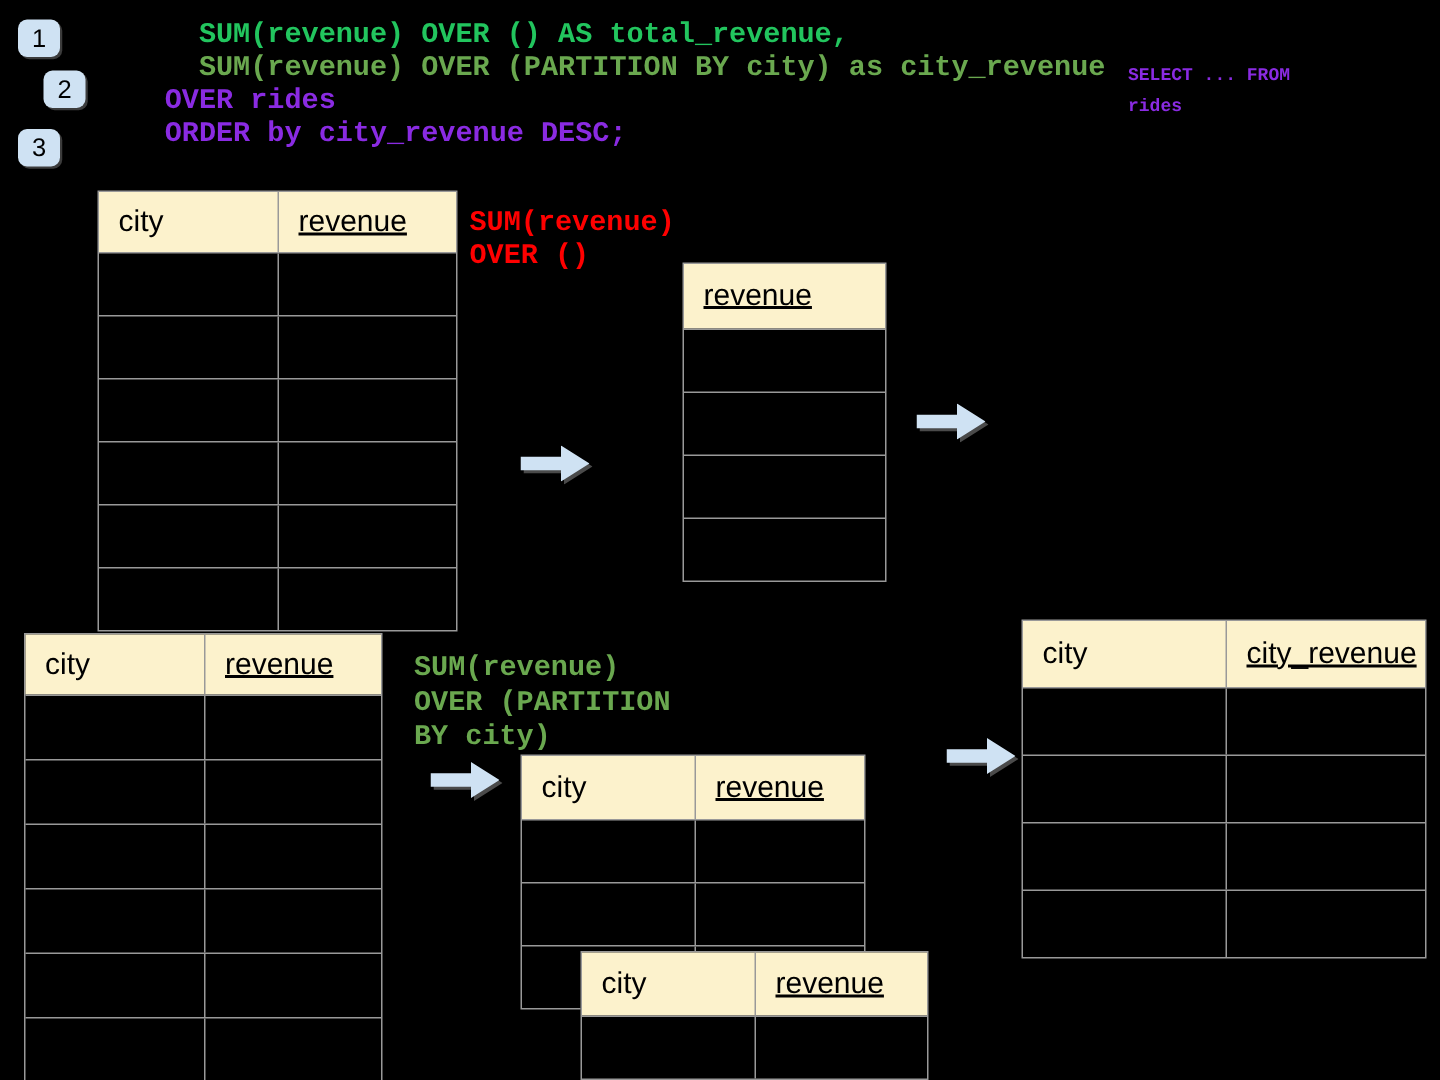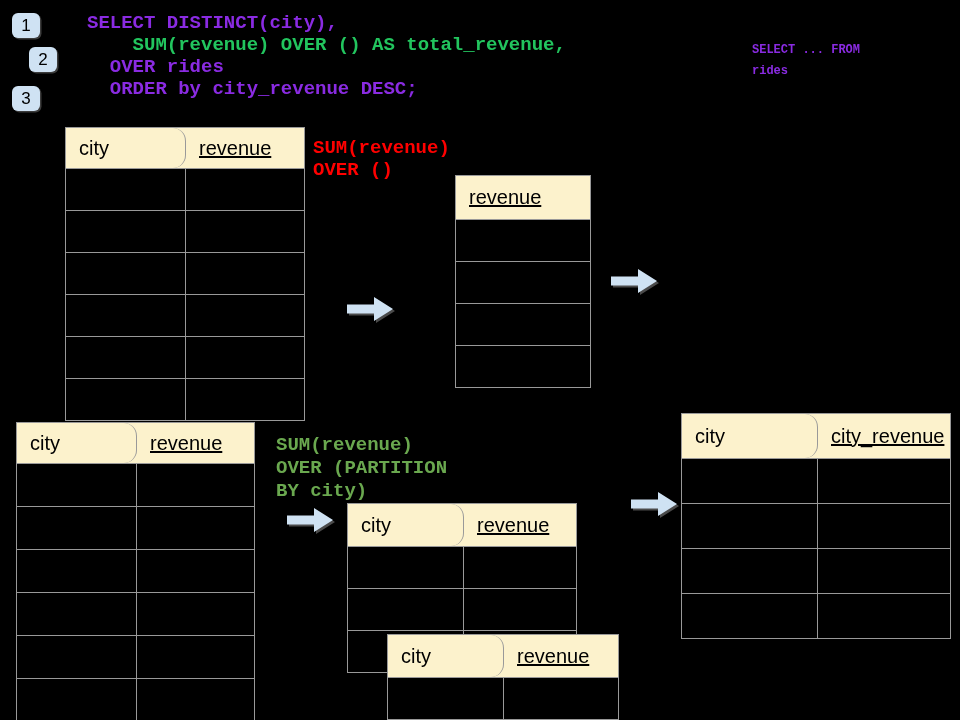--- a/index.html
+++ b/index.html
@@ -27,21 +27,21 @@
   .badge{
     position:absolute;width:28px;height:25px;background:#CFE2F3;border-radius:6px;
     display:flex;align-items:center;justify-content:center;
     font-size:17px;color:#000;box-shadow:1.5px 1.5px 0 #3c3c3c;
   }
   
   .dtable{position:absolute;border:1px solid #999;background:#000;box-sizing:border-box;}
   .thead{display:flex;background:#FCF2CC;}
   .th{
     box-sizing:border-box;display:flex;align-items:center;padding-left:13px;
-    font-size:20px;color:#000;border-right:1px solid #999;border-radius:13px;
+    font-size:20px;color:#000;border-right:1px solid #999;
   }
   .th:last-child{border-right:none;text-decoration:underline;}
   .trow{display:flex;border-top:1px solid #999;}
   .tcell{box-sizing:border-box;border-right:1px solid #999;}
   .tcell:last-child{border-right:none;}
   
   .t-a{left:65px;top:127px;width:240px;}
   .t-a .th{height:40px;}  .t-a .trow{height:41px;}
   .t-a .th:first-child,.t-a .tcell:first-child{width:120px;}
   .t-a .th:last-child,.t-a .tcell:last-child{flex:1;}
@@ -82,22 +82,22 @@
     <span>1</span>
   </div>
   <div class="badge" style="left:29px;top:47px;">
     <span>2</span>
   </div>
   <div class="badge" style="left:12px;top:86px;">
     <span>3</span>
   </div>
 
   <div class="codeblock">
-    <div class="code-line" data-color="purple">SELECT DISTINCT(city),</div>
     <div class="code-line" data-color="red">    SUM(revenue) OVER () AS total_revenue,</div>
+    <div class="code-line" data-color="green">    SUM(revenue) OVER (PARTITION BY city) as city_revenue</div>
     <div class="code-line" data-color="purple">  OVER rides</div>
     <div class="code-line" data-color="purple">  ORDER by city_revenue DESC;</div>
   </div>
 
   <div class="annot annot-small" style="left:752px;top:40px;">SELECT ... FROM
 rides</div>
   <div class="annot annot-red" style="left:313px;top:137px;">SUM(revenue)
 OVER ()</div>
   <div class="annot annot-green" style="left:276px;top:434px;">SUM(revenue)
 OVER (PARTITION

